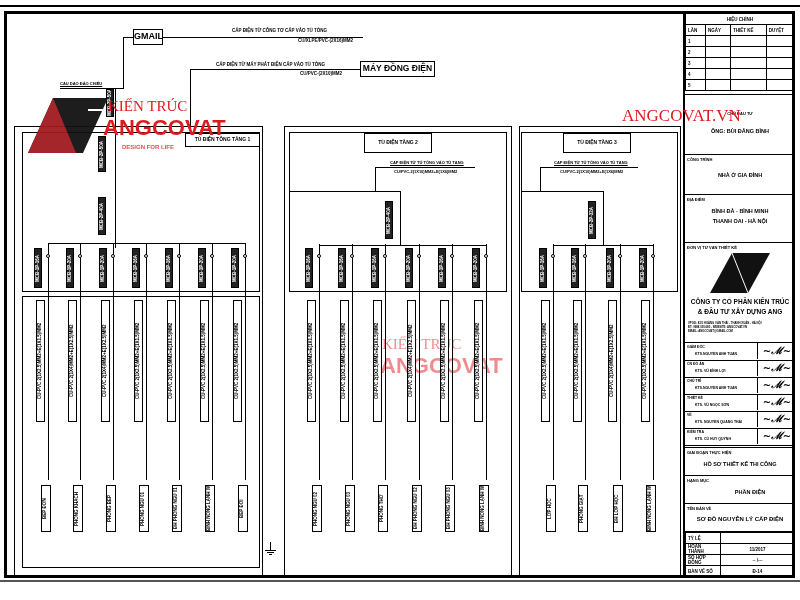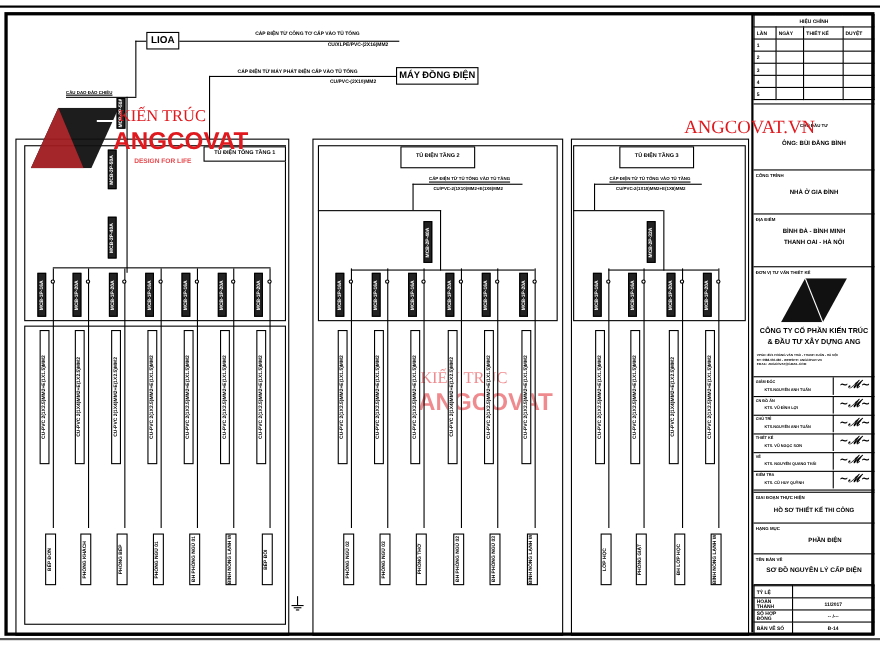--- a/index.html
+++ b/index.html
@@ -31,21 +31,21 @@
   .wm-sans { color:#e0191f; font-family:"Liberation Sans", sans-serif; font-weight:bold; }
 </style>
 </head>
 <body>
 
 <div class="sheet">
   <div class="topline"></div>
   <div class="frame"></div>
   <div class="bottomline"></div>
 
-  <div class="box" style="left:133px;top:29px;width:30px;height:16px;font-size:9px;line-height:13px;">LIOA</div>
+  <div class="box" style="left:133px;top:29px;width:30px;height:16px;font-size:9px;line-height:13px;">GMAIL</div>
   <div class="line" style="left:163px;top:37px;width:200px;height:1px;"></div>
   <div class="abs small" style="left:232px;top:28px;font-size:4.5px;">CÁP ĐIỆN TỪ CÔNG TƠ CẤP VÀO TỦ TỔNG</div>
   <div class="abs small" style="left:298px;top:38px;font-size:4.5px;">CU/XLPE/PVC-(2X16)MM2</div>
   <div class="line" style="left:123px;top:37px;width:1px;height:51px;"></div>
   <div class="line" style="left:123px;top:37px;width:10px;height:1px;"></div>
 
   <div class="box" style="left:360px;top:61px;width:75px;height:16px;font-size:8.5px;line-height:13px;">MÁY ĐỒNG ĐIỆN</div>
   <div class="line" style="left:190px;top:69px;width:170px;height:1px;"></div>
   <div class="abs small" style="left:216px;top:62px;font-size:4.5px;">CÁP ĐIỆN TỪ MÁY PHÁT ĐIỆN CẤP VÀO TỦ TỔNG</div>
   <div class="abs small" style="left:300px;top:71px;font-size:4.5px;">CU/PVC-(2X10)MM2</div>

